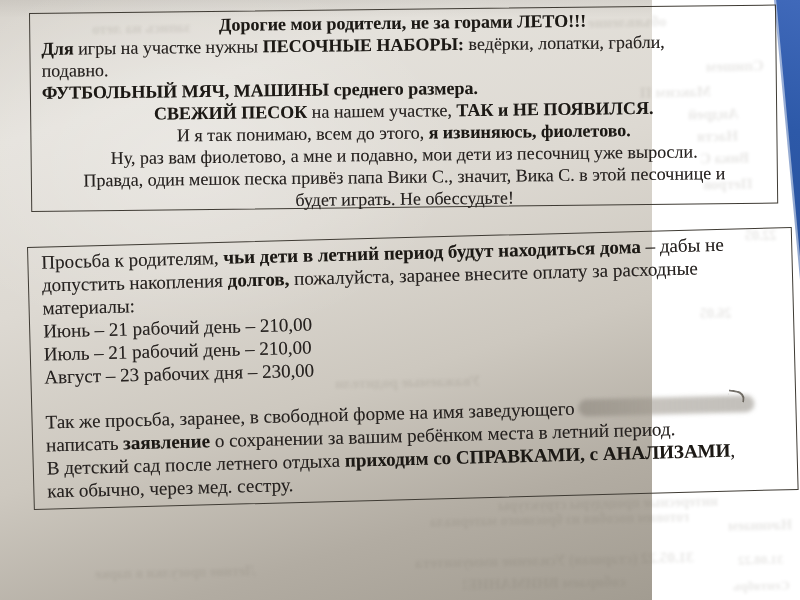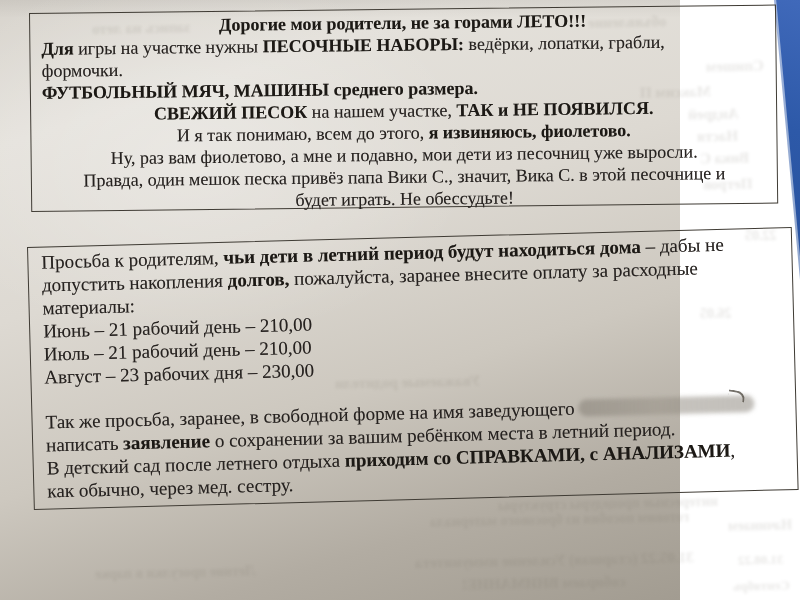--- a/index.html
+++ b/index.html
@@ -1,20 +1,19 @@
 <!DOCTYPE html>
 <html><head>
 <meta charset="utf-8">
 <style>
   html,body{margin:0;padding:0;width:800px;height:600px;overflow:hidden;}
   .photo{
     position:relative;width:652px;height:600px;
     background:linear-gradient(163deg,#d8d4cd 0%,#e4e1db 18%,#ddd9d2 40%,#cdc8bf 62%,#b2aca2 82%,#a29c91 100%);
     font-family:"Liberation Serif","DejaVu Serif",serif;
-    padding-left:28px;
   }
   .photo::before{
     content:"";position:absolute;inset:0;pointer-events:none;
     background:radial-gradient(ellipse 62% 46% at 28% 26%,rgba(255,255,255,.28),rgba(255,255,255,0) 68%),
                linear-gradient(180deg,rgba(60,55,50,.08),rgba(60,55,50,0) 3%);
   }
   .desk{
     position:absolute;top:0;left:758px;width:42px;height:280px;
     background:linear-gradient(200deg,#4069ba 0%,#2d59a8 45%,#26509c 100%);
     clip-path:polygon(38% 0,100% 0,100% 100%);
@@ -58,21 +57,21 @@
 </style>
 </head>
 <body>
 
 <div class="photo" id="photo">
   <div class="desk"></div>
   <div class="paper-edge"></div>
   <div class="box box1">
       <div class="line center"><span class="b">Дорогие мои родители, не за горами ЛЕТО!!!</span></div>
       <div class="line left"><span class="b">Для </span><span>игры на участке нужны </span><span class="b">ПЕСОЧНЫЕ НАБОРЫ:</span><span> ведёрки, лопатки,  грабли,</span></div>
-      <div class="line left"><span>формочки.</span></div>
+      <div class="line left"><span>подавно.</span></div>
       <div class="line left"><span class="b">ФУТБОЛЬНЫЙ МЯЧ, МАШИНЫ среднего размера.</span></div>
       <div class="line center"><span class="b">СВЕЖИЙ ПЕСОК</span><span> на нашем участке, </span><span class="b">ТАК и НЕ ПОЯВИЛСЯ.</span></div>
       <div class="line center"><span>И я так понимаю, всем до этого, </span><span class="b">я извиняюсь, фиолетово.</span></div>
       <div class="line center"><span>Ну, раз вам фиолетово, а мне и подавно, мои дети из песочниц уже выросли.</span></div>
       <div class="line center"><span>Правда, один мешок песка привёз папа Вики С., значит, Вика С. в этой песочнице и</span></div>
       <div class="line center"><span>будет играть. Не обессудьте!</span></div>
     </div>
   <div class="box box2">
       <div class="line left"><span>Просьба к родителям, </span><span class="b">чьи дети в летний период будут находиться дома</span><span> – дабы не</span></div>
       <div class="line left"><span>допустить накопления </span><span class="b">долгов,</span><span> пожалуйста, заранее внесите оплату за расходные</span></div>

